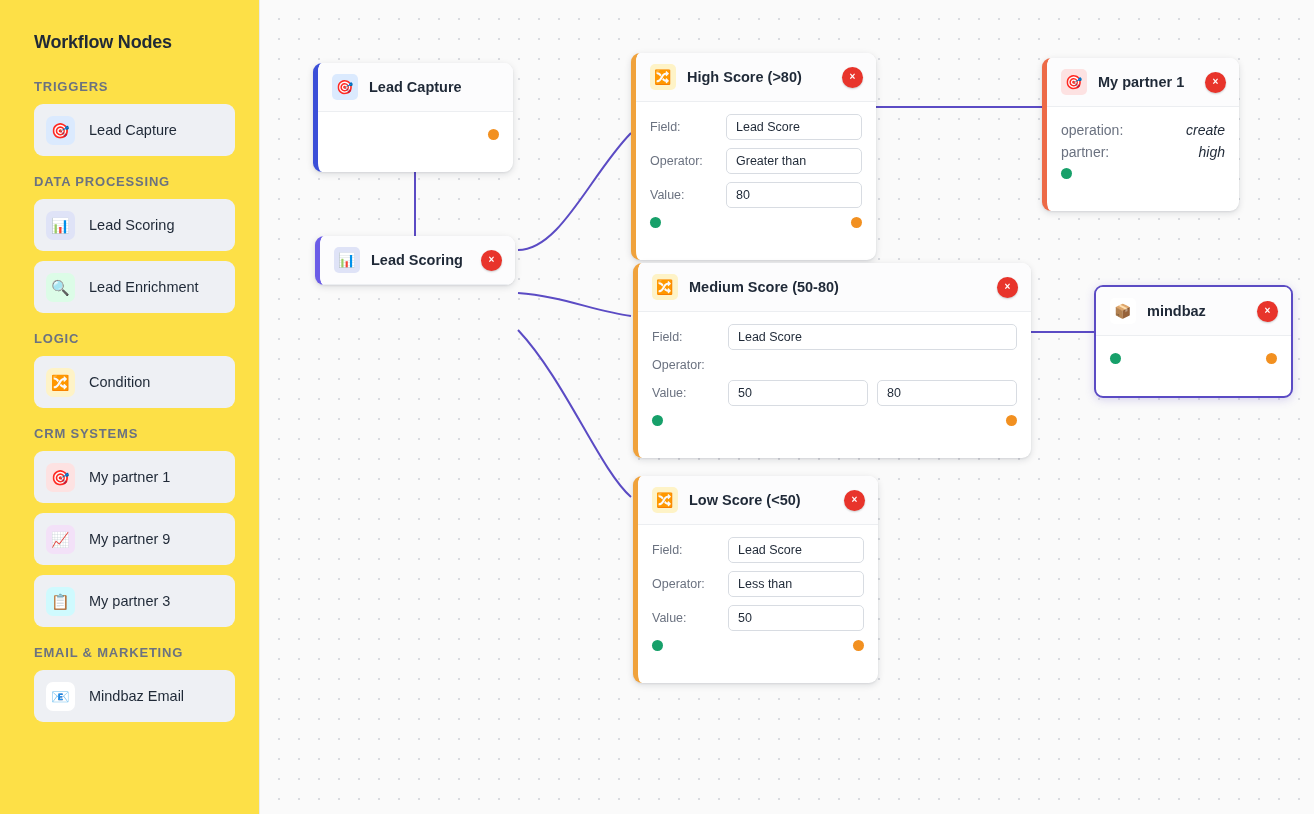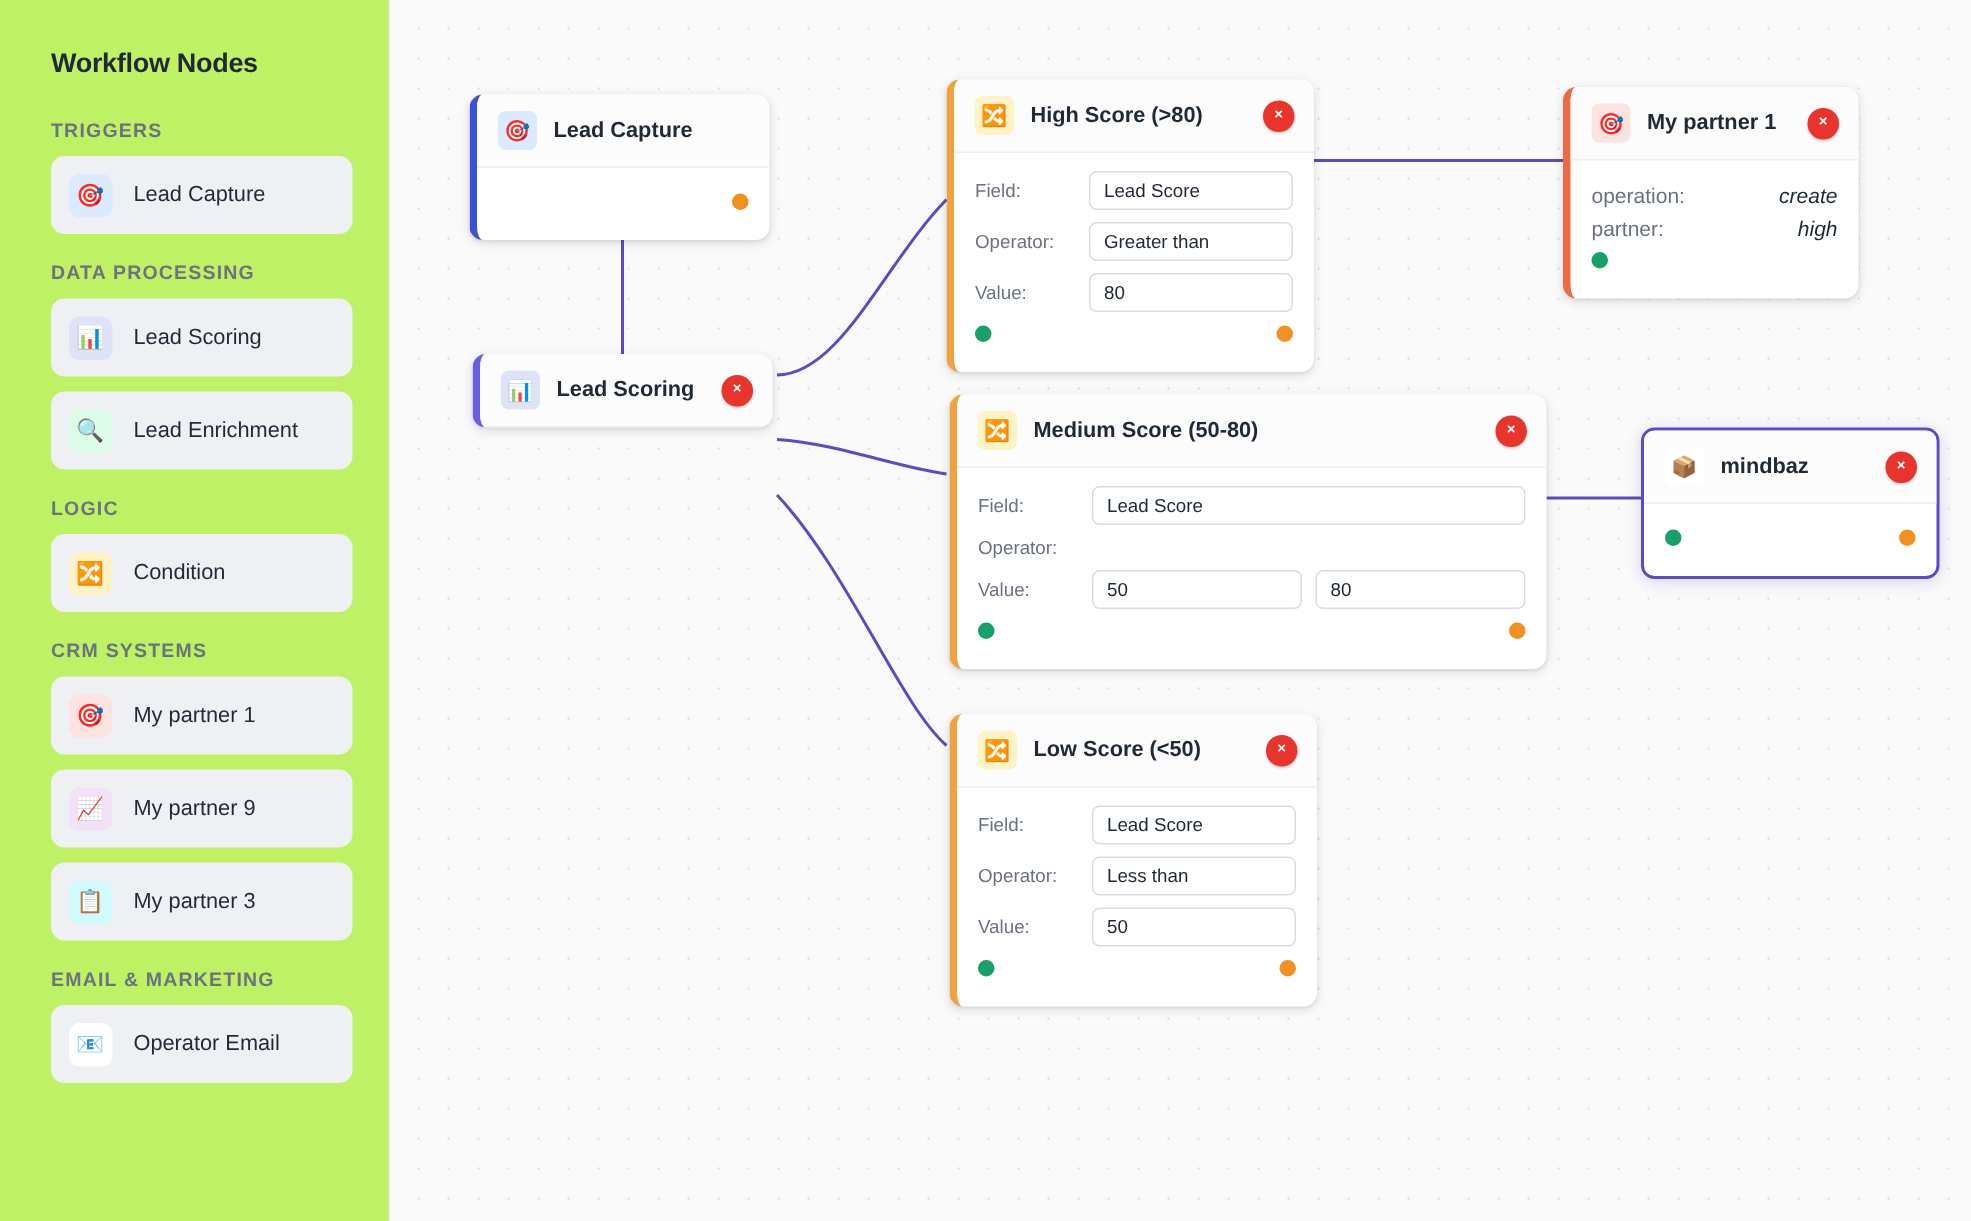--- a/index.html
+++ b/index.html
@@ -8,21 +8,21 @@
     overflow: hidden;
     font-family: "Liberation Sans", sans-serif;
     background: #ffffff;
     color: #1f2937;
   }
   #app { position: relative; width: 1314px; height: 814px; display: flex; }
 
   
   #sidebar {
     width: 260px; height: 814px;
-    background: #bef264;
+    background: #fde047;
     border-right: 1px solid #e8eaed;
     padding: 32px 24px 0 34px;
     overflow: hidden;
     flex: none;
   }
   #sidebar-title {
     font-size: 18px; font-weight: bold; color: #1f2937;
     letter-spacing: -0.2px; margin-bottom: 26px;
   }
   .sb-group { margin-bottom: 4px; }
@@ -86,21 +86,21 @@
   }
   .node-title { font-size: 14.5px; font-weight: bold; color: #1f2937; flex: 1; }
   .node-close {
     width: 21px; height: 21px; border-radius: 50%;
     background: #e8342b; color: #fff;
     display: flex; align-items: center; justify-content: center;
     font-size: 10px; font-weight: bold; line-height: 1;
     border: none; cursor: pointer; flex: none;
     box-shadow: 0 1px 2px rgba(0,0,0,.2);
   }
-  .node-body { padding: 12px 14px 16px 14px; position: relative; }
+  .node-body { padding: 12px 14px 28px 14px; position: relative; }
 
   
   .param-row { display: flex; justify-content: space-between; font-size: 14px; line-height: 22px; }
   .param-key { color: #6b7280; }
   .param-val { color: #1f2937; font-style: italic; }
 
   
   .form-row { display: flex; align-items: center; margin-bottom: 8px; }
   .form-label { font-size: 12.5px; color: #6b7280; width: 76px; flex: none; }
   .form-input {
@@ -163,21 +163,21 @@
           </div>
           <div class="sb-item">
             <span class="sb-icon" style="background: rgb(207, 250, 254);">📋</span>
             <span class="sb-label">My partner 3</span>
           </div>
         </div>
         <div class="sb-group">
           <div class="sb-group-label">EMAIL &amp; MARKETING</div>
           <div class="sb-item">
             <span class="sb-icon" style="background: rgb(255, 255, 255);">📧</span>
-            <span class="sb-label">Operator Email</span>
+            <span class="sb-label">Mindbaz Email</span>
           </div>
         </div>
       </div>
   </aside>
 
   <main id="canvas">
     <svg id="edges">
         <path d="M 155,155 L 155,236" fill="none" stroke="#5b4bc4" stroke-width="2"></path>
         <path d="M 258,250 C 300,250 330,175 371,133" fill="none" stroke="#5b4bc4" stroke-width="2"></path>
         <path d="M 258,293 C 300,296 335,311 371,316" fill="none" stroke="#5b4bc4" stroke-width="2"></path>

